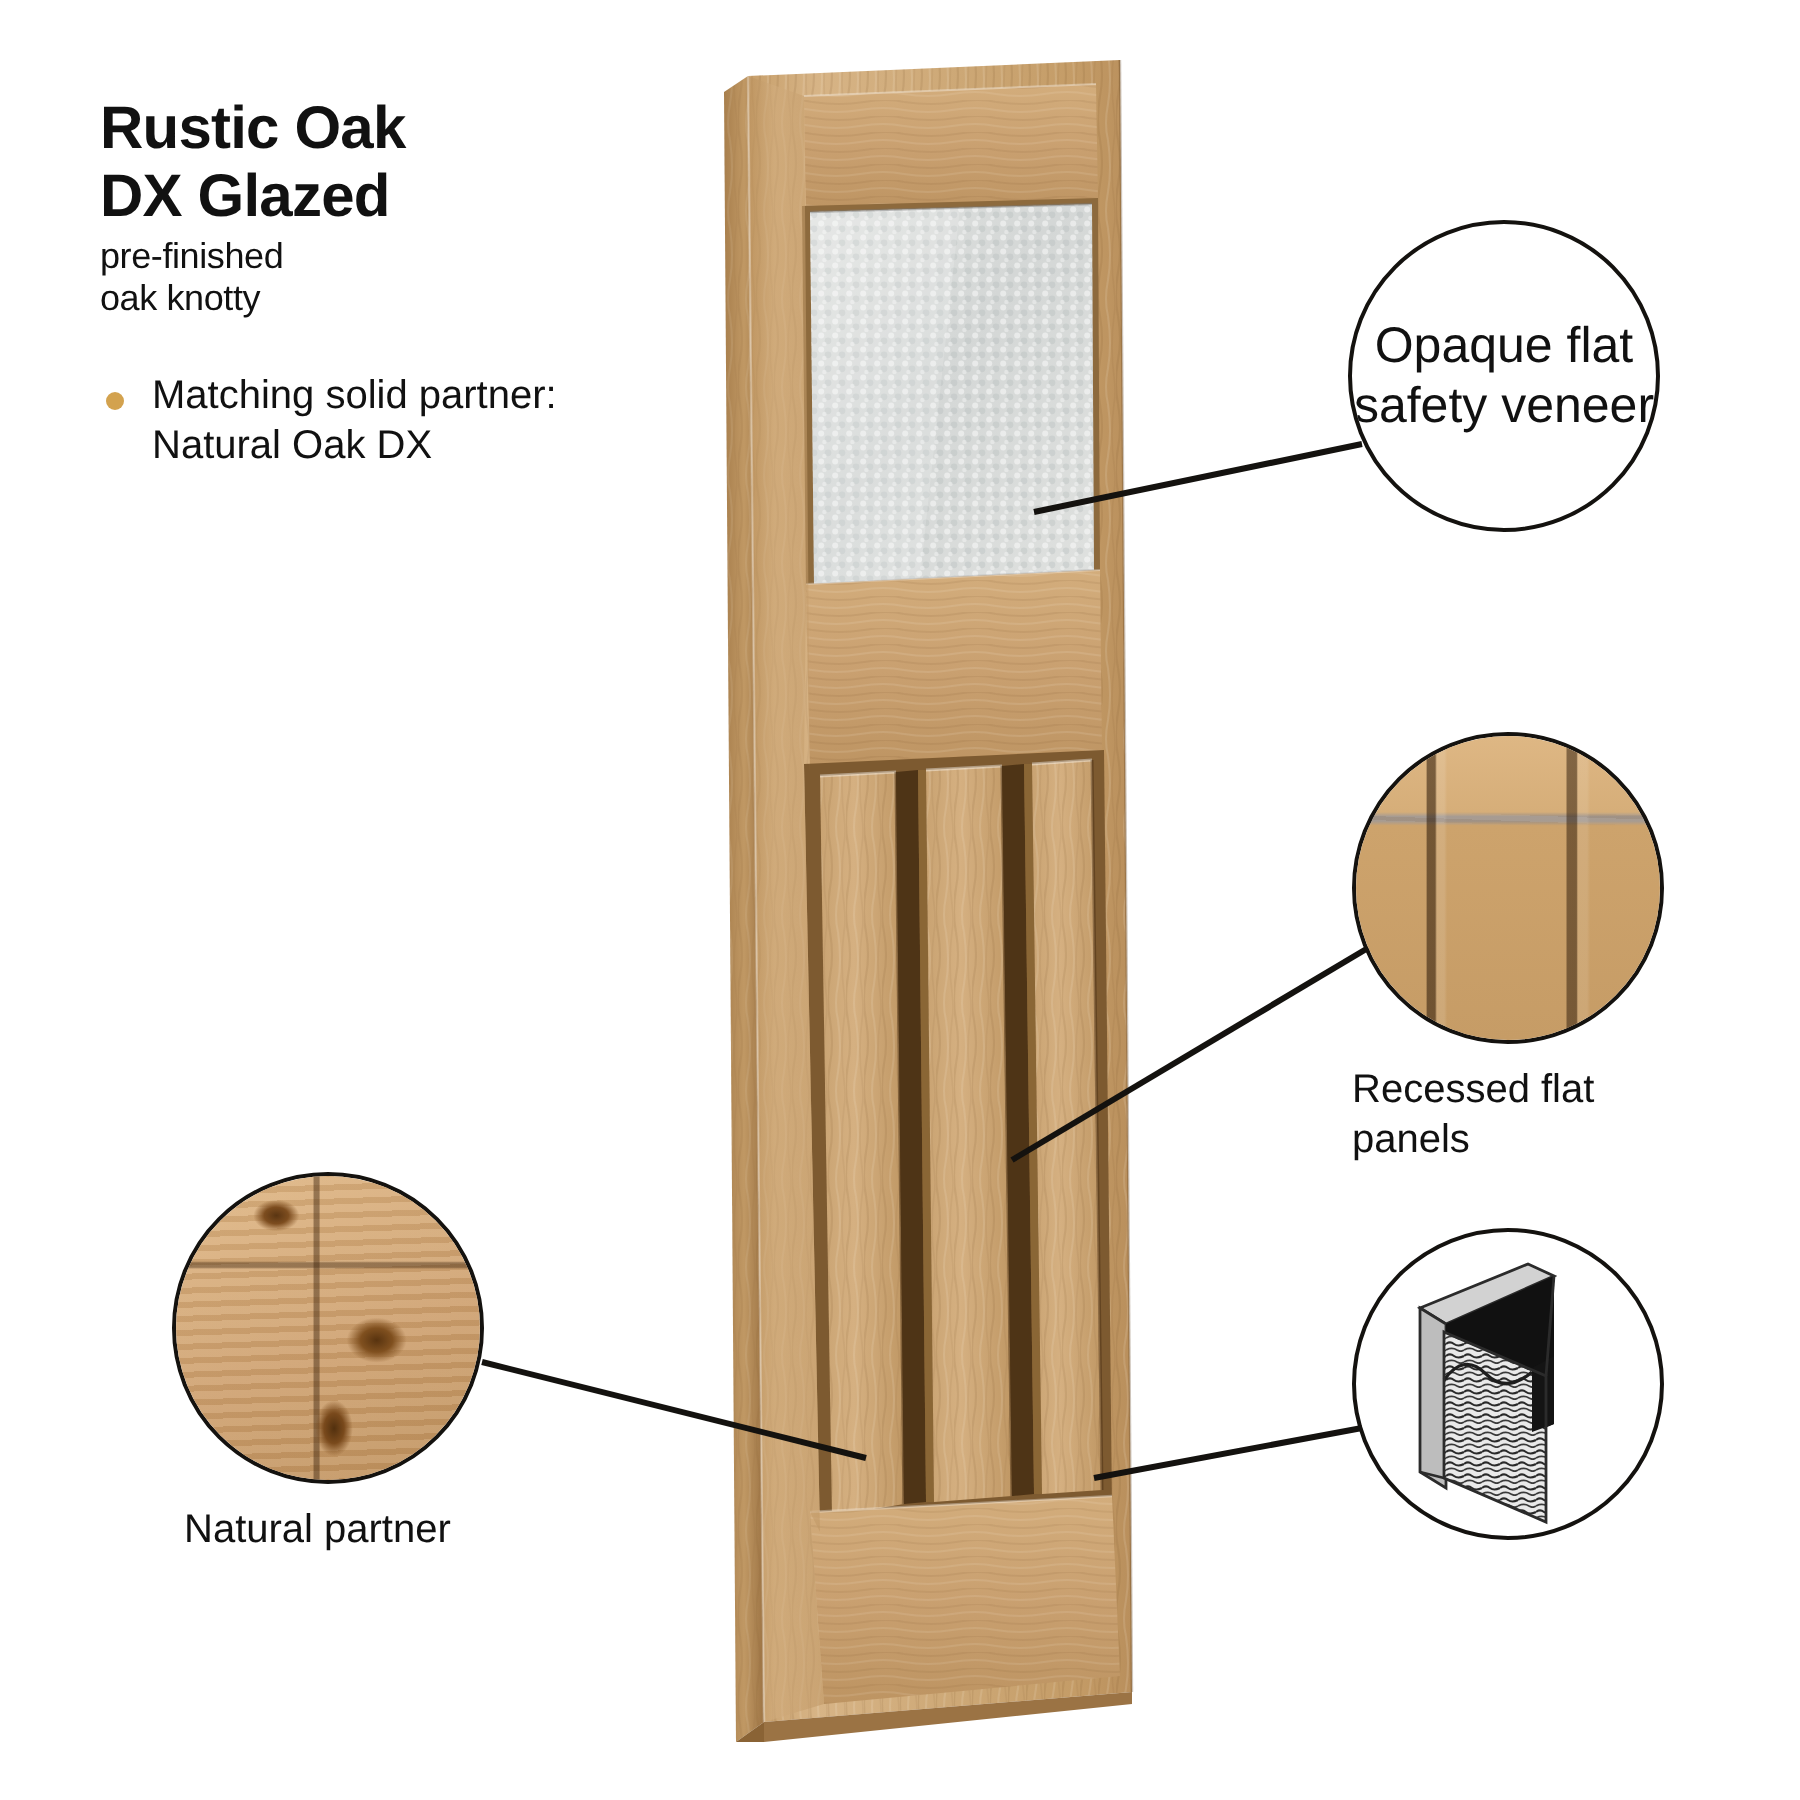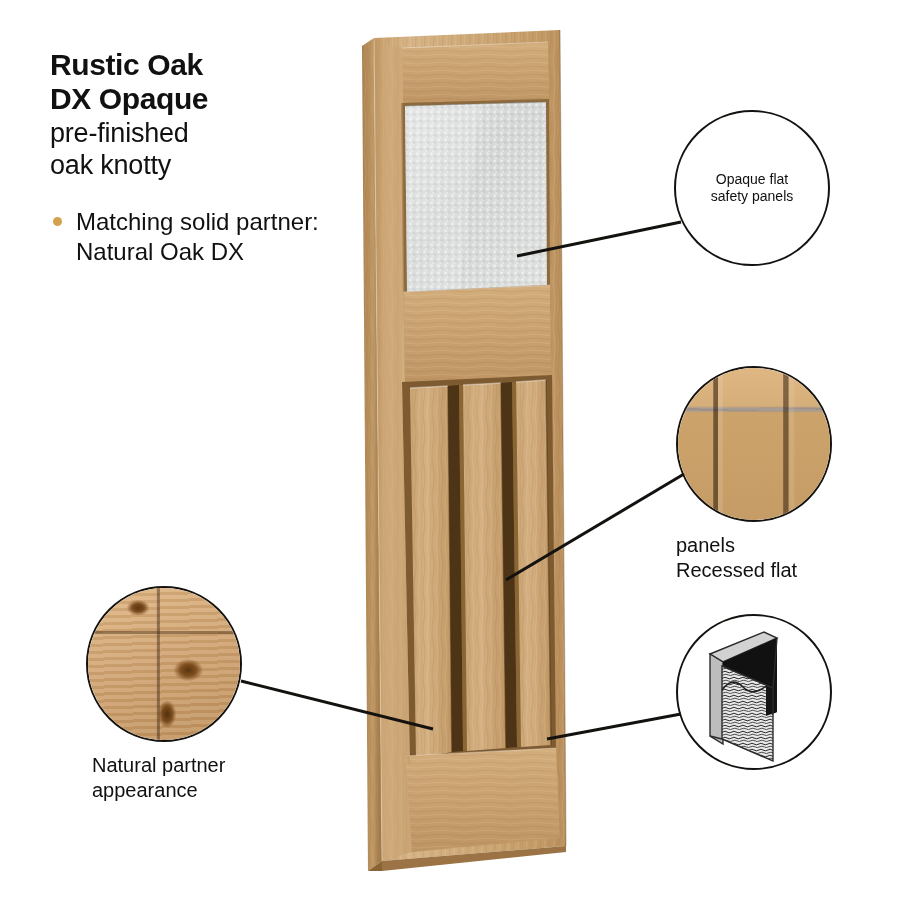--- a/index.html
+++ b/index.html
@@ -4,37 +4,37 @@
 <title>Rustic Oak DX Glazed</title>
 <style>
   html,body{margin:0;padding:0;background:#ffffff;}
   body{width:900px;height:900px;overflow:hidden;
        font-family:"Liberation Sans",sans-serif;color:#1a1a1a;}
   #stage{position:relative;width:900px;height:900px;background:#ffffff;}
 
   
   #textblock{position:absolute;left:50px;top:48px;width:300px;}
   .t-bold{font-weight:bold;font-size:30px;line-height:1.12;letter-spacing:-0.4px;color:#111;}
-  .t-light{font-weight:normal;font-size:27px;line-height:1.16;letter-spacing:-0.2px;color:#111;margin-top:3px;}
+  .t-light{font-weight:normal;font-size:18px;line-height:1.16;letter-spacing:-0.2px;color:#111;margin-top:3px;}
   #bullets{margin-top:26px;}
   .bullet-row{position:relative;padding-left:26px;margin-bottom:4px;}
   .bullet-dot{position:absolute;left:3px;top:10px;width:9px;height:9px;border-radius:50%;
               background:#d3a24e;}
-  .bullet-txt{font-size:24px;line-height:1.26;color:#111;}
+  .bullet-txt{font-size:20px;line-height:1.26;color:#111;}
 
   
   #door{position:absolute;left:360px;top:26px;width:215px;height:845px;}
   #door svg{display:block;}
 
   
   .callout{position:absolute;}
   .circle{position:relative;border-radius:50%;border:2.4px solid #14120f;
           overflow:hidden;background:#fff;box-sizing:border-box;}
   .circle.plain{display:flex;align-items:center;justify-content:center;}
-  .circ-text{font-size:14px;line-height:1.22;text-align:center;color:#111;}
+  .circ-text{font-size:25px;line-height:1.22;text-align:center;color:#111;}
   .co-label{font-size:20px;line-height:1.25;color:#111;margin-top:11px;}
 
   
   .wood-recess{position:absolute;inset:0;
      background:
        linear-gradient(90deg,
          rgba(0,0,0,0) 0%, rgba(0,0,0,0) 23%,
          rgba(40,22,6,.55) 23.5%, rgba(40,22,6,.55) 26%,
          rgba(255,255,255,.12) 26.6%, rgba(255,255,255,.12) 29%,
          rgba(0,0,0,0) 30%, rgba(0,0,0,0) 69%,
@@ -65,21 +65,21 @@
   #leaders{position:absolute;left:0;top:0;width:900px;height:900px;pointer-events:none;}
 </style>
 </head>
 <body>
 
 <div id="stage">
 
   <div id="textblock">
     <div class="t-bold">
       <div>Rustic Oak</div>
-      <div>DX Opaque</div>
+      <div>DX Glazed</div>
     </div>
     <div class="t-light">
       <div>pre-finished</div>
       <div>oak knotty</div>
     </div>
     <div id="bullets">
       <div class="bullet-row">
         <span class="bullet-dot"></span>
         <div class="bullet-txt">
           <div>Matching solid partner:</div>
@@ -202,32 +202,32 @@
       <polygon points="14,12 42,22 45,360 43,266 43,270 42,356 50,740 45,730 52,826 22,835" fill="url(#gStile)" opacity="0.55"></polygon>
       <polyline points="14,12 22,835" stroke="rgba(255,255,255,0.30)" stroke-width="1.2" fill="none"></polyline>
       <polyline points="200,4 206,820" stroke="rgba(90,60,28,0.30)" stroke-width="1.2" fill="none"></polyline>
     </svg>
   </div>
 
   <div class="callout" style="left:674px;top:110px;">
     <div class="circle plain" style="width:156px;height:156px;">
       <div class="circ-text">
         <div>Opaque flat</div>
-        <div>safety panels</div>
+        <div>safety veneer</div>
       </div>
     </div>
   </div>
 
   <div class="callout" style="left:676px;top:366px;">
     <div class="circle" style="width:156px;height:156px;">
       <div class="wood-recess"></div>
     </div>
     <div class="co-label">
+      <div>Recessed flat</div>
       <div>panels</div>
-      <div>Recessed flat</div>
     </div>
   </div>
 
   <div class="callout" style="left:676px;top:614px;">
     <div class="circle" style="width:156px;height:156px;">
       <svg width="152" height="152" viewBox="0 0 152 152">
         <defs>
           <pattern id="chip" width="9" height="6" patternUnits="userSpaceOnUse">
             <rect width="9" height="6" fill="#e9e9e9"></rect>
             <path d="M0 2 Q2 0.4 4 2 Q6 3.6 9 2" stroke="#2a2a2a" stroke-width="1" fill="none"></path>
@@ -258,21 +258,20 @@
       </svg>
     </div>
   </div>
 
   <div class="callout" style="left:86px;top:586px;">
     <div class="circle" style="width:156px;height:156px;">
       <div class="wood-knot"></div>
     </div>
     <div class="co-label" style="margin-left:6px;">
       <div>Natural partner</div>
-      <div>appearance</div>
     </div>
   </div>
 
   <svg id="leaders" viewBox="0 0 900 900">
     <line x1="517" y1="256" x2="681" y2="222" stroke="#14120f" stroke-width="3"></line>
     <line x1="506" y1="580" x2="684" y2="474" stroke="#14120f" stroke-width="3"></line>
     <line x1="547" y1="739" x2="681" y2="714" stroke="#14120f" stroke-width="3"></line>
     <line x1="241" y1="681" x2="433" y2="729" stroke="#14120f" stroke-width="3"></line>
   </svg>
 

